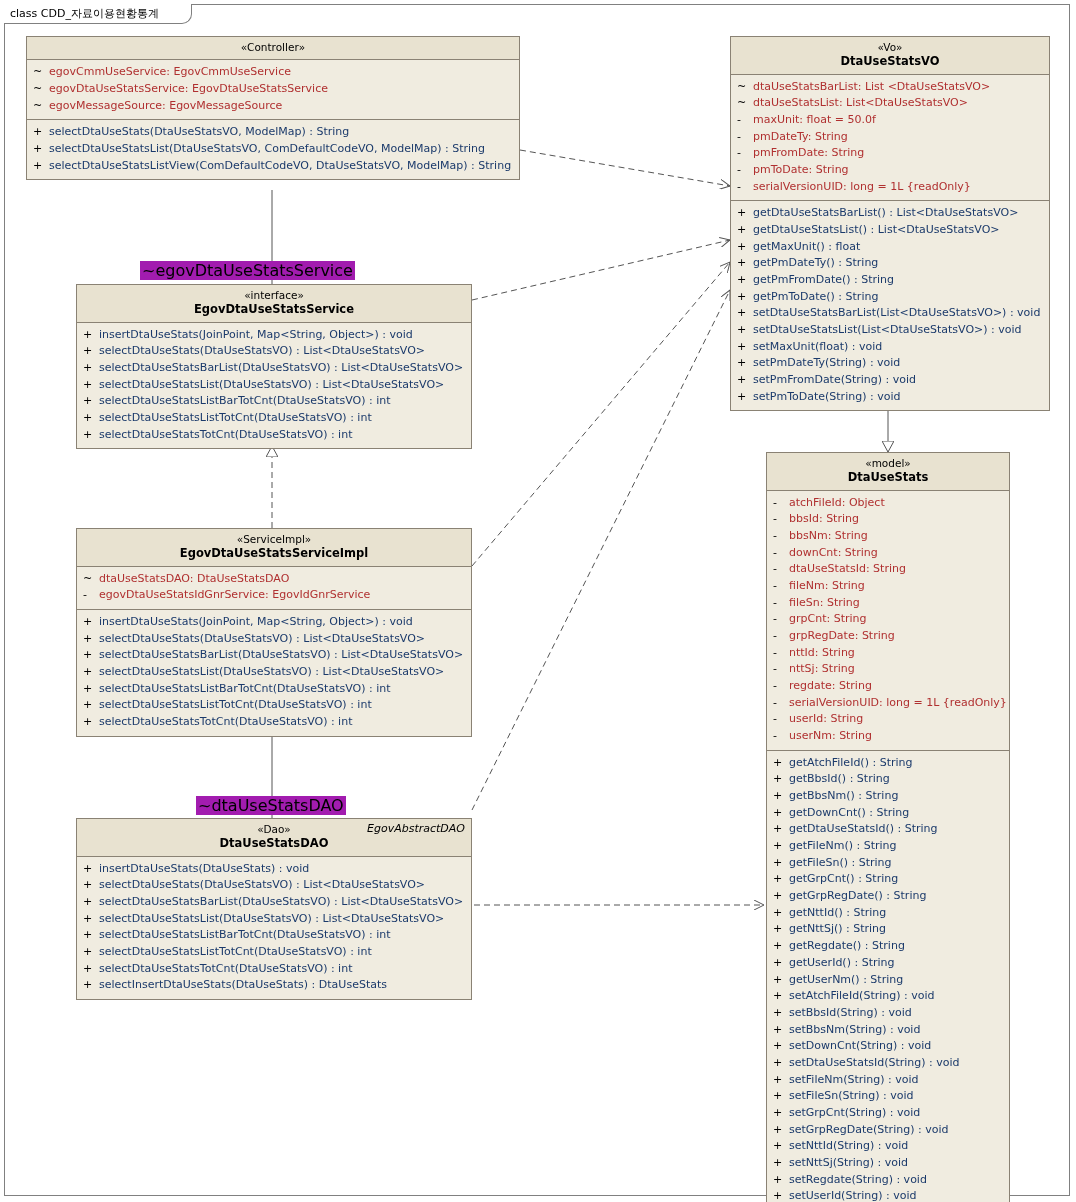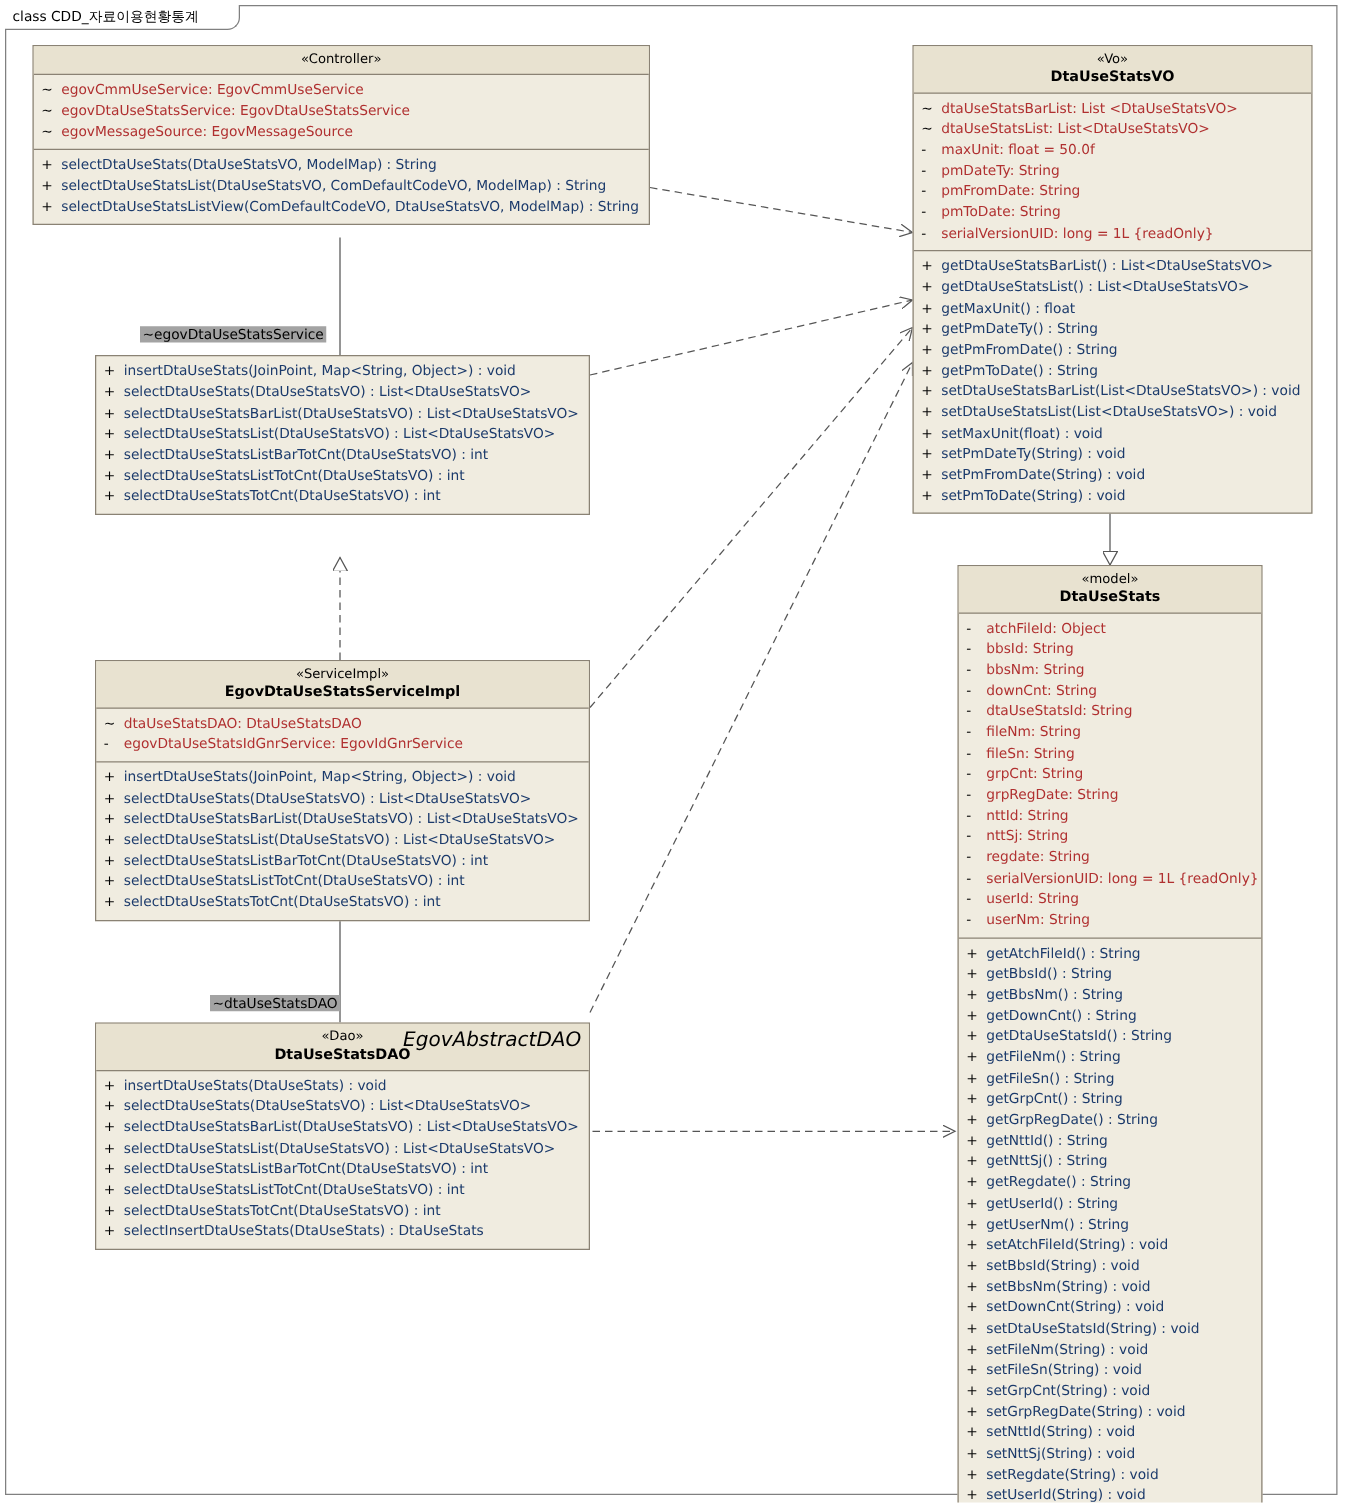--- a/index.html
+++ b/index.html
@@ -74,21 +74,21 @@
   }
   .uml .cname {
     font-weight: bold;
     font-size: 11.5px;
   }
   .uml .absname {
     position: absolute;
     right: 6px;
     top: 3px;
     font-style: italic;
-    font-size: 16px;
+    font-size: 11px;
   }
   .uml .compartment {
     padding: 4px 0 5px 0;
   }
   .uml .compartment + .compartment {
     border-top: 1px solid #8a8274;
   }
   .uml .row {
     display: flex;
     align-items: baseline;
@@ -98,25 +98,26 @@
   }
   .uml .vis {
     width: 16px;
     flex: 0 0 16px;
     color: #000;
   }
   .attr .txt { color: #b03030; }
   .op .txt { color: #1b3a6b; }
   .edge-label {
     position: absolute;
-    font-size: 11px;
+    font-size: 16px;
     color: #000;
-    background: #a3a3a3;
+    background: #a21caf;
     padding: 0 2px;
     white-space: nowrap;
+    margin-left: 28px;
   }
 </style>
 </head>
 <body>
 
 <div id="canvas">
 
   <div class="frame"></div>
   <div class="frame-tab">class CDD_자료이용현황통계</div>
 
@@ -180,20 +181,24 @@
           <span class="txt">selectDtaUseStatsList(DtaUseStatsVO, ComDefaultCodeVO, ModelMap) : String</span>
         </div>
       <div class="row op">
           <span class="vis">+</span>
           <span class="txt">selectDtaUseStatsListView(ComDefaultCodeVO, DtaUseStatsVO, ModelMap) : String</span>
         </div>
     </div>
   </div>
 
   <div class="uml" style="left:76px; top:284px; width:396px;">
+    <div class="hdr">
+      <div class="stereo">«interface»</div>
+      <div class="cname">EgovDtaUseStatsService</div>
+    </div>
     <div class="compartment">
       <div class="row op">
           <span class="vis">+</span>
           <span class="txt">insertDtaUseStats(JoinPoint, Map&lt;String, Object&gt;) : void</span>
         </div>
       <div class="row op">
           <span class="vis">+</span>
           <span class="txt">selectDtaUseStats(DtaUseStatsVO) : List&lt;DtaUseStatsVO&gt;</span>
         </div>
       <div class="row op">

